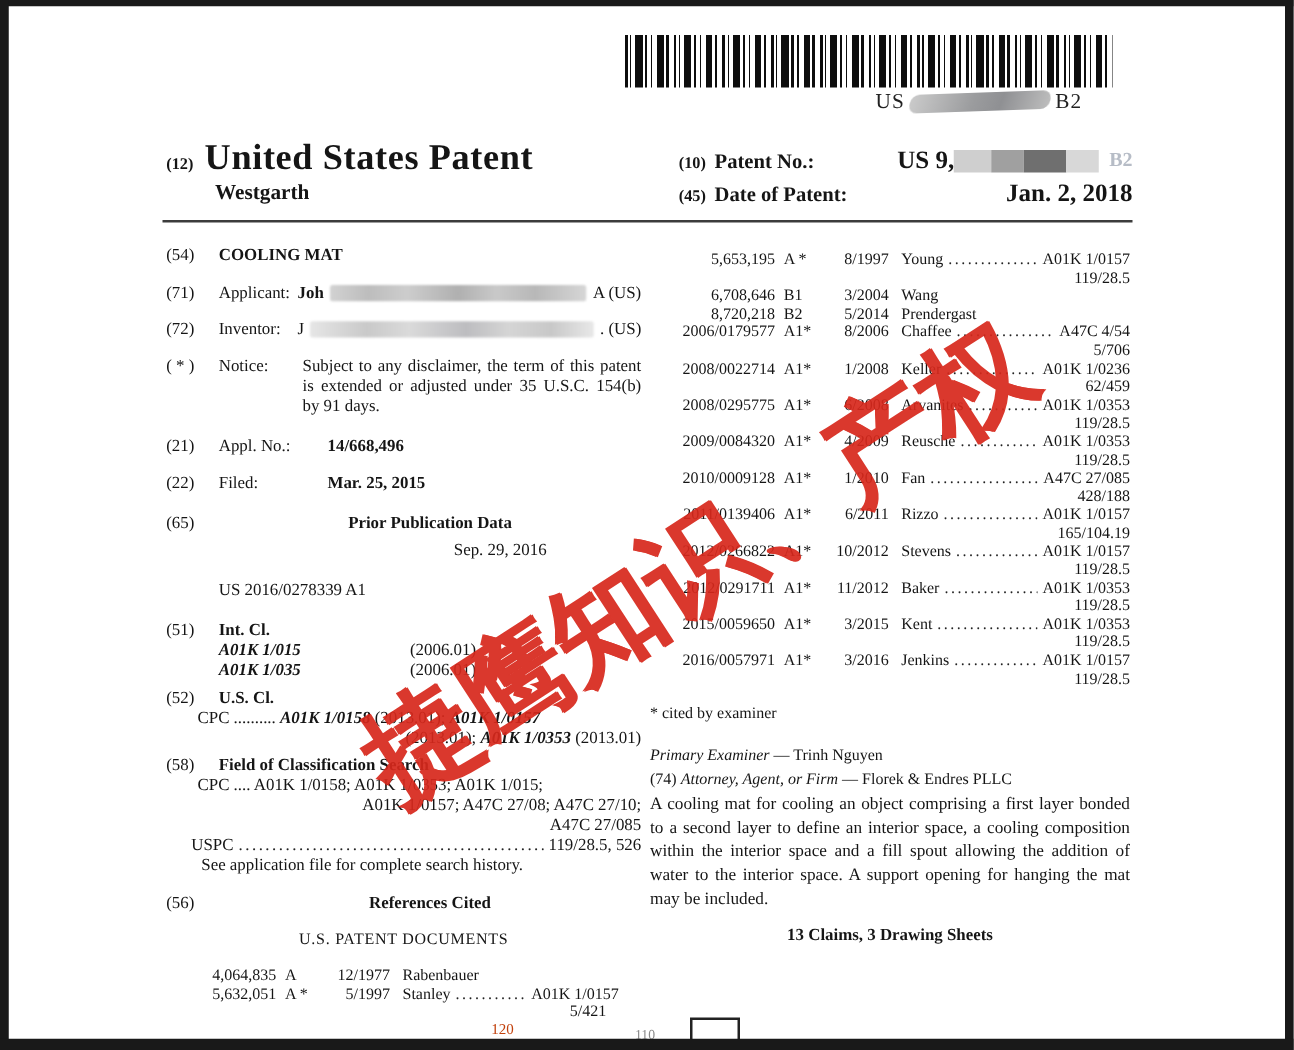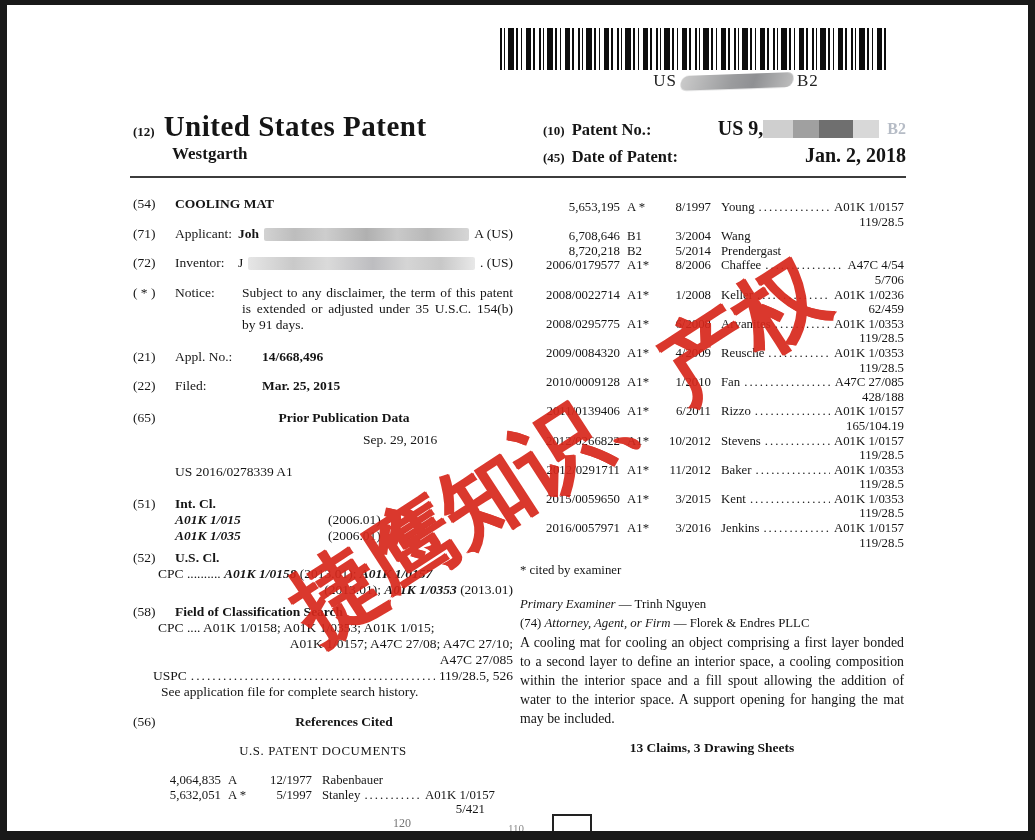--- a/index.html
+++ b/index.html
@@ -10,22 +10,22 @@
   #frame-top{left:0;top:0;width:1035px;height:5px;}
   #frame-left{left:0;top:0;width:7px;height:840px;}
   #frame-right{left:1028px;top:0;width:7px;height:840px;}
   #frame-bottom{left:0;top:831px;width:1035px;height:9px;}
 
   
   #barcode{position:absolute;left:500px;top:28px;width:390px;height:42px;
     background:repeating-linear-gradient(90deg,#0d0d0d 0 2px,#fff 2px 4px,#0d0d0d 4px 5px,#fff 5px 8px,
       #0d0d0d 8px 14px,#fff 14px 16px,#0d0d0d 16px 18px,#fff 18px 21px,#0d0d0d 21px 22px,#fff 22px 26px,
       #0d0d0d 26px 31px,#fff 31px 33px,#0d0d0d 33px 35px,#fff 35px 39px);}
-  #barcode-label{position:absolute;left:571px;top:71px;width:330px;display:flex;align-items:center;
-    justify-content:center;font-size:17px;letter-spacing:1px;color:#222;gap:2px;}
+  #barcode-label{position:absolute;left:536px;top:71px;width:330px;display:flex;align-items:center;
+    justify-content:flex-end;font-size:17px;letter-spacing:1px;color:#222;gap:2px;}
   .redact-bc{display:inline-block;width:112px;height:15px;border-radius:7px;margin:0 2px;
     background:linear-gradient(100deg,#cbcbcb,#9b9c9e 45%,#8f9093 65%,#bebebe);
     transform:skewX(-12deg) rotate(-2deg);filter:blur(.4px);}
 
   
   #hdr-left{position:absolute;left:133px;top:110px;}
   #hdr-line1{display:flex;align-items:baseline;}
   .small-code{font-size:13px;font-weight:bold;flex:none;}
   #hdr-title{font-size:29px;font-weight:bold;margin-left:9px;letter-spacing:.5px;}
   #hdr-author{font-size:17px;font-weight:bold;margin-left:39px;margin-top:1px;}
@@ -86,21 +86,21 @@
   #abs-text{line-height:19px;font-size:13.8px;}
   #claims-line{text-align:center;font-weight:bold;margin-top:13px;font-size:13.5px;}
 
   
   #watermark{position:absolute;left:238px;top:385px;width:640px;height:130px;display:flex;
     align-items:center;justify-content:center;transform:rotate(-33deg);z-index:20;pointer-events:none;
     font-size:88px;font-weight:bold;color:#d7281c;opacity:.92;white-space:nowrap;
     font-family:"DejaVu Sans", sans-serif;text-shadow:1px 1px 0 #d7281c;}
 
   
-  #bp-120{position:absolute;left:393px;top:816px;font-size:12px;color:#737373;}
+  #bp-120{position:absolute;left:393px;top:816px;font-size:12px;color:#c2410c;}
   #bp-110{position:absolute;left:508px;top:822px;font-size:11px;color:#8a8a8a;}
   #bp-rect{position:absolute;left:552px;top:814px;width:36px;height:18px;border:2px solid #222;background:#fff;}
 </style>
 </head>
 <body>
 
 <div id="page">
 
   <div class="frame" id="frame-top"></div>
   <div class="frame" id="frame-left"></div>

